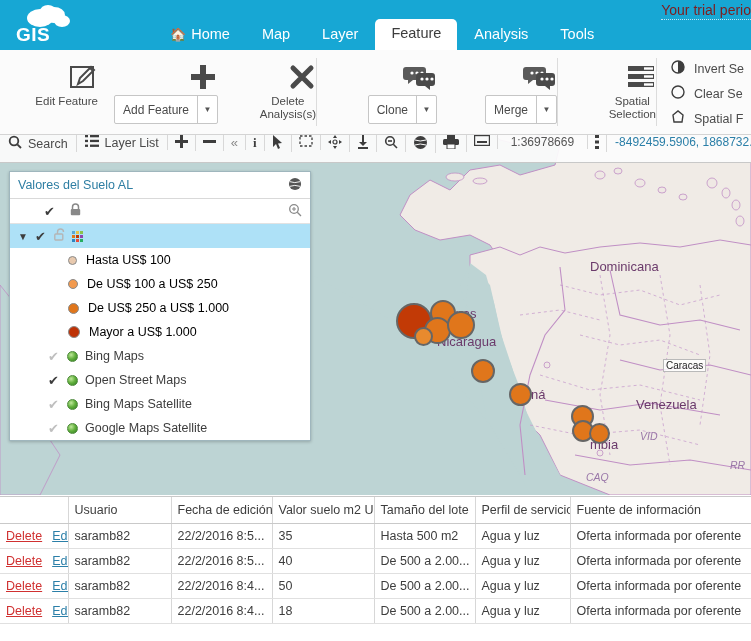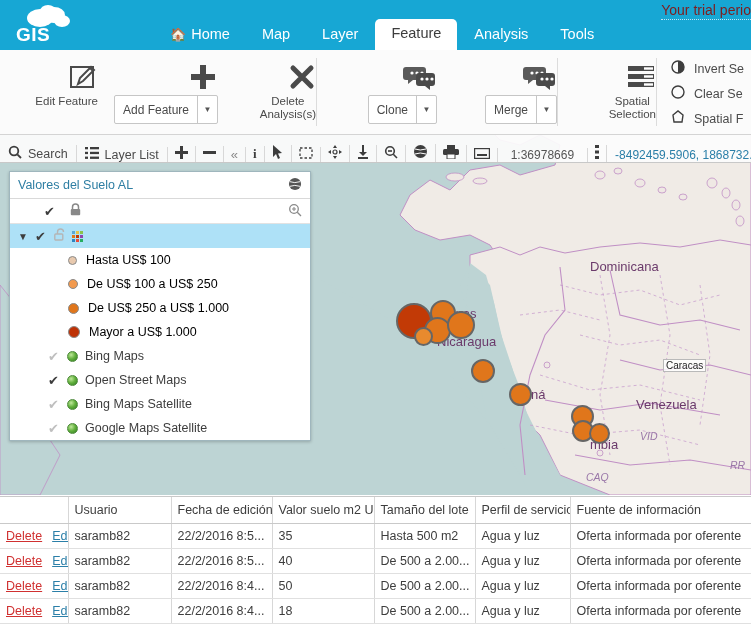--- a/index.html
+++ b/index.html
@@ -146,21 +146,21 @@
 
   
   .maparea { position: relative; height: 360px; overflow: hidden; background:#BDD4D4; }
   .toolbar {
     position: absolute;
     left: 0; top: 0; right: 0;
     height: 28px;
     background: rgba(252,252,252,0.93);
     border-bottom: 1px solid #c8c8c8;
     display: flex;
-    align-items: flex-end;
+    align-items: flex-start;
     z-index: 40;
   }
   .tb-item {
     display: flex; align-items: center;
     padding: 0 8px;
     border-right: 1px solid #d8d8d8;
     font-size: 12.5px;
     color: #4a4a4a;
     gap: 6px;
     cursor: pointer;

